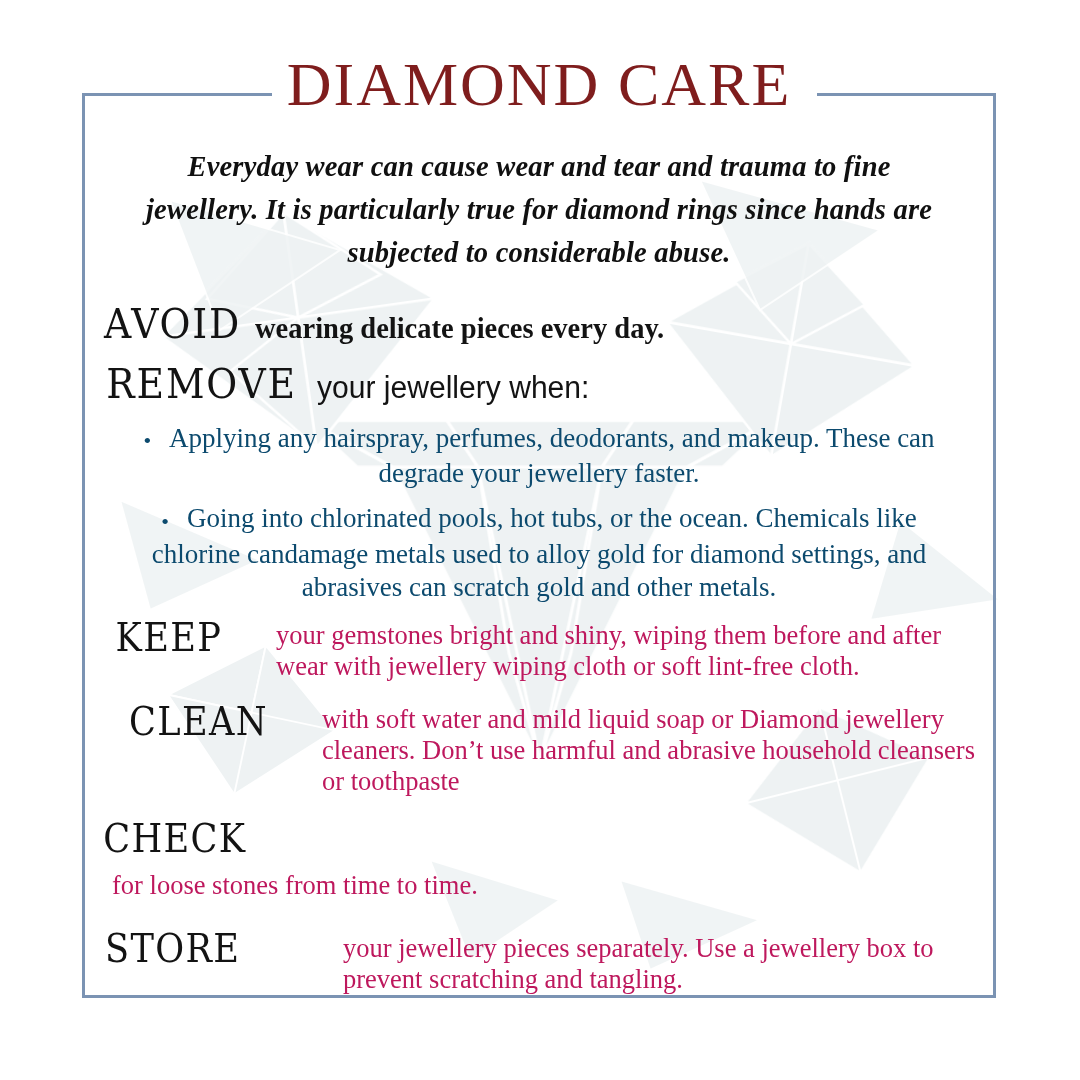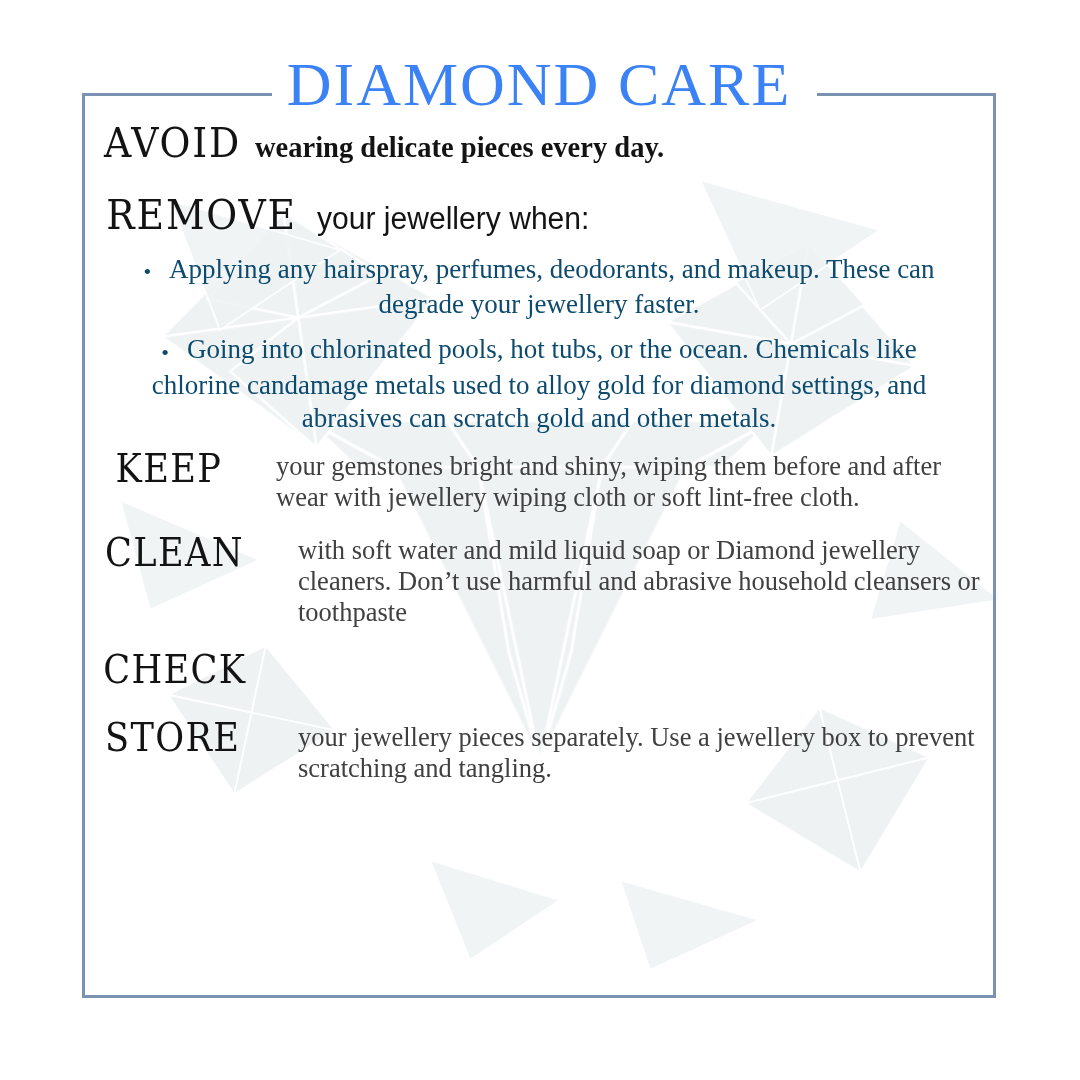--- a/index.html
+++ b/index.html
@@ -73,21 +73,21 @@
     position: absolute;
     left: 0;
     top: -44px;
     width: 914px;
     text-align: center;
     z-index: 4;
     font-family: "Liberation Serif", "DejaVu Serif", serif;
     font-size: 62px;
     line-height: 70px;
     letter-spacing: 2px;
-    color: #3b82f6;
+    color: #7f1d1d;
     white-space: nowrap;
   }
 
   
   #intro {
     margin: 0;
     padding: 52px 40px 0 40px;
     text-align: center;
     font-family: "Liberation Serif", "DejaVu Serif", serif;
     font-style: italic;
@@ -98,21 +98,21 @@
     letter-spacing: 0.2px;
   }
 
   
   .lead-line {
     text-align: left;
     margin: 0;
     padding: 0;
   }
   #avoid-line { margin-top: 26px; }
-  #remove-line { margin-top: 24px; }
+  #remove-line { margin-top: 12px; }
 
   .kw-display {
     font-family: "DejaVu Serif", "Liberation Serif", serif;
     font-weight: normal;
     color: #131313;
     letter-spacing: 2px;
     display: inline-block;
     transform: scaleX(0.92);
     transform-origin: center;
   }
@@ -185,42 +185,42 @@
     white-space: nowrap;
     display: inline-block;
     transform: scaleX(0.88);
     transform-origin: left top;
   }
   .kw-row .kw-body {
     flex: 1 1 auto;
     font-family: "Liberation Serif", "DejaVu Serif", serif;
     font-size: 26.5px;
     line-height: 31px;
-    color: #404040;
+    color: #be185d;
     padding-top: 4px;
   }
 
   
   #row-keep    { margin-top: 12px; }
   #row-keep .kw      { width: 152px; padding-left: 20px; }
   #row-keep .kw-body { padding-left: 6px; padding-right: 12px; }
 
-  #row-clean   { margin-top: 18px; }
+  #row-clean   { margin-top: 18px; margin-left: 24px; }
   #row-clean .kw     { width: 190px; padding-left: 8px; }
   #row-clean .kw-body{ padding-left: 2px; padding-right: 0px; }
 
   #row-check   { margin-top: 20px; flex-direction: column; }
   #row-check .kw     { width: 206px; padding-left: 6px; }
   #row-check .kw-body{ padding-left: 14px; padding-top: 11px; }
 
   #row-protect { margin-top: 28px; }
   #row-protect .kw     { width: 248px; padding-left: 6px; }
   #row-protect .kw-body{ padding-left: 6px; padding-top: 6px; }
 
-  #row-store   { margin-top: 26px; }
+  #row-store   { margin-top: 26px; gap: 45px; }
   #row-store .kw     { width: 182px; padding-left: 8px; }
   #row-store .kw-body{ padding-left: 10px; padding-top: 6px; }
 </style>
 </head>
 <body>
 
 <div id="page">
 
   <svg id="watermark" viewBox="0 0 1080 1080" xmlns="http://www.w3.org/2000/svg">
     <g opacity="0.75" fill="#e8eeef" stroke="#ffffff" stroke-width="2">
@@ -287,20 +287,21 @@
     </g>
   </svg>
 
   <div id="frame"></div>
   <div class="frame-gap" id="frame-gap-left"></div>
 
   <div id="content">
 
     <div id="title">DIAMOND CARE</div>
 
+    <p id="intro">Everyday wear can cause wear and tear and trauma to fine jewellery. It is particularly true for diamond rings since hands are subjected to considerable abuse.</p>
 
     <div class="lead-line" id="avoid-line">
       <span class="kw-display" id="avoid-kw">AVOID</span><span id="avoid-rest">wearing delicate pieces every day.</span>
     </div>
 
     <div class="lead-line" id="remove-line">
       <span class="kw-display" id="remove-kw">REMOVE</span><span id="remove-rest">your jewellery when:</span>
     </div>
 
     <ul id="bullets">
@@ -319,20 +320,21 @@
         <span class="kw-body">your gemstones bright and shiny, wiping them before and after wear with jewellery wiping cloth or soft lint-free cloth.</span>
       </div>
 
       <div class="kw-row" id="row-clean">
         <span class="kw">CLEAN</span>
         <span class="kw-body">with soft water and mild liquid soap or Diamond jewellery cleaners. Don’t use harmful and abrasive household cleansers or toothpaste</span>
       </div>
 
       <div class="kw-row" id="row-check">
         <span class="kw">CHECK</span>
+        <span class="kw-body">for loose stones from time to time.</span>
       </div>
 
 
       <div class="kw-row" id="row-store">
         <span class="kw">STORE</span>
         <span class="kw-body">your jewellery pieces separately. Use a jewellery box to prevent scratching and tangling.</span>
       </div>
 
     </div>
   </div>

